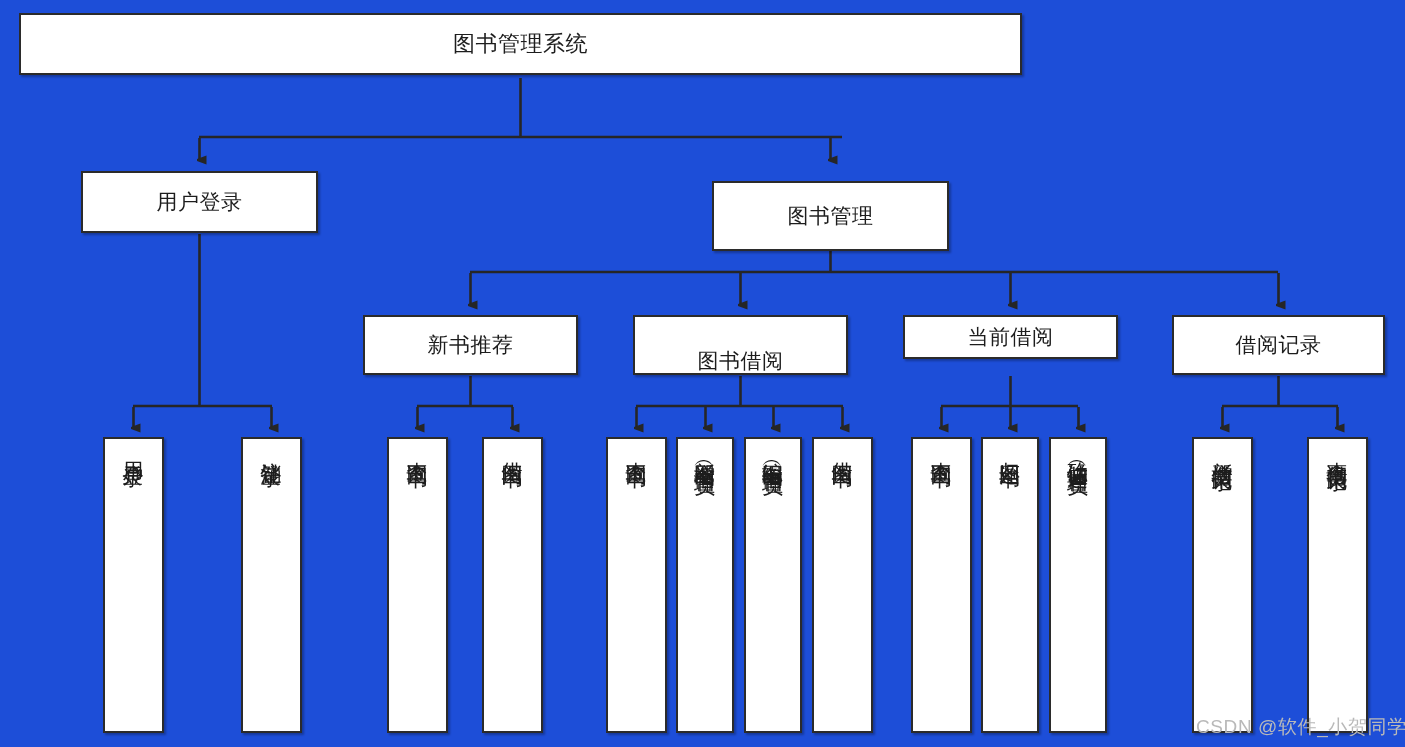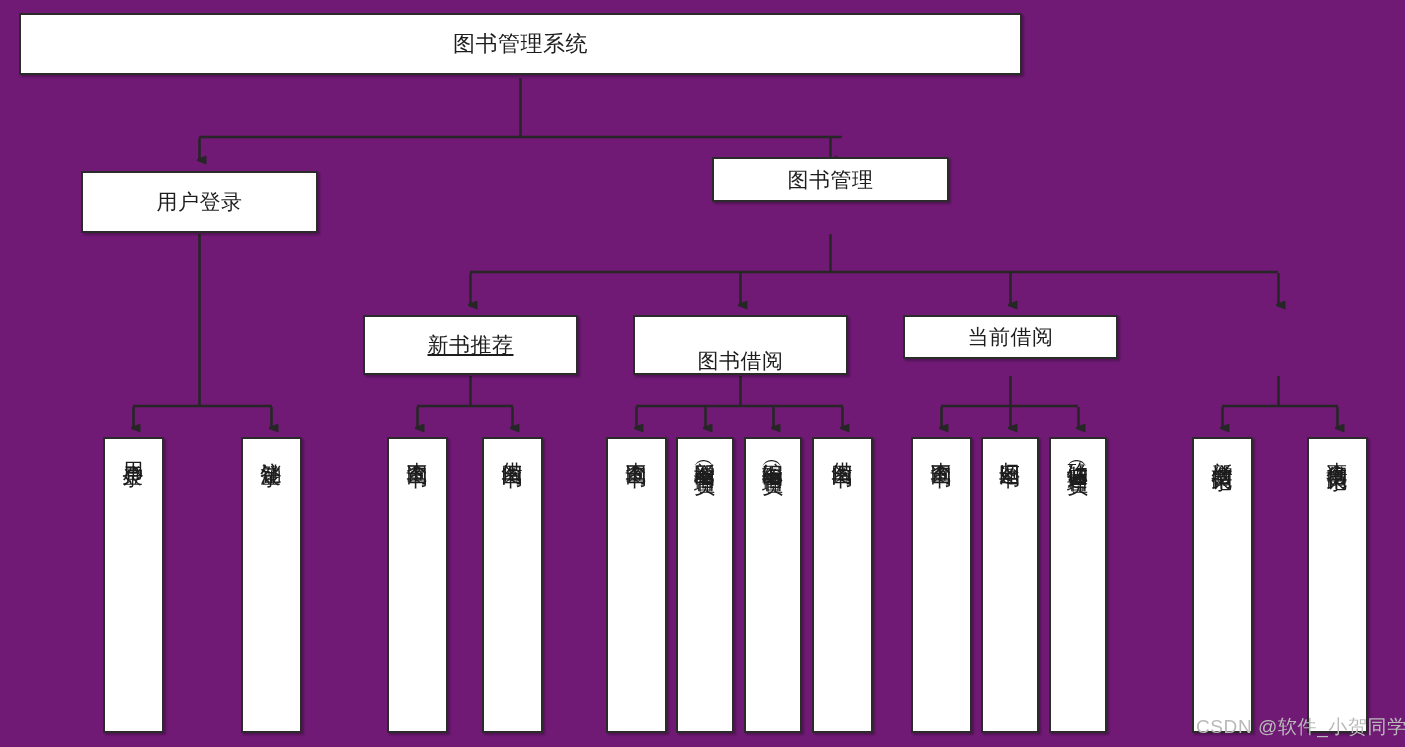--- a/index.html
+++ b/index.html
@@ -7,21 +7,21 @@
     padding: 0;
     background: #ffffff;
   }
   body {
     font-family: "Liberation Sans", "DejaVu Sans", sans-serif;
   }
   #canvas {
     position: relative;
     width: 1405px;
     height: 747px;
-    background: #701a75;
+    background: #1d4ed8;
     overflow: hidden;
   }
   #wires {
     position: absolute;
     left: 0;
     top: 0;
     width: 1405px;
     height: 747px;
   }
   .node {
@@ -122,32 +122,35 @@
     </g>
   </svg>
 
   <div class="node horiz root" style="left:19px; top:13px; width:1003px; height:62px;">
     <span class="label">图书管理系统</span>
   </div>
 
   <div class="node horiz" style="left:81px; top:171px; width:237px; height:62px;">
     <span class="label">用户登录</span>
   </div>
-  <div class="node horiz" style="left:712px; top:157px; width:237px; height:45px;">
+  <div class="node horiz" style="left:712px; top:181px; width:237px; height:70px;">
     <span class="label">图书管理</span>
   </div>
 
-  <div class="node horiz" style="left:363px; top:315px; width:215px; height:60px;text-decoration:underline;">
+  <div class="node horiz" style="left:363px; top:315px; width:215px; height:60px;">
     <span class="label">新书推荐</span>
   </div>
   <div class="node horiz" style="left:633px; top:315px; width:215px; height:60px;align-items:flex-end;">
     <span class="label">图书借阅</span>
   </div>
   <div class="node horiz" style="left:903px; top:315px; width:215px; height:44px;">
     <span class="label">当前借阅</span>
+  </div>
+  <div class="node horiz" style="left:1172px; top:315px; width:213px; height:60px;">
+    <span class="label">借阅记录</span>
   </div>
 
   <div class="node vert" style="left:103px; top:437px; width:61px; height:296px;">
     <span class="label">用户登录</span>
   </div>
   <div class="node vert" style="left:241px; top:437px; width:61px; height:296px;">
     <span class="label">注销登录</span>
   </div>
 
   <div class="node vert" style="left:387px; top:437px; width:61px; height:296px;">

